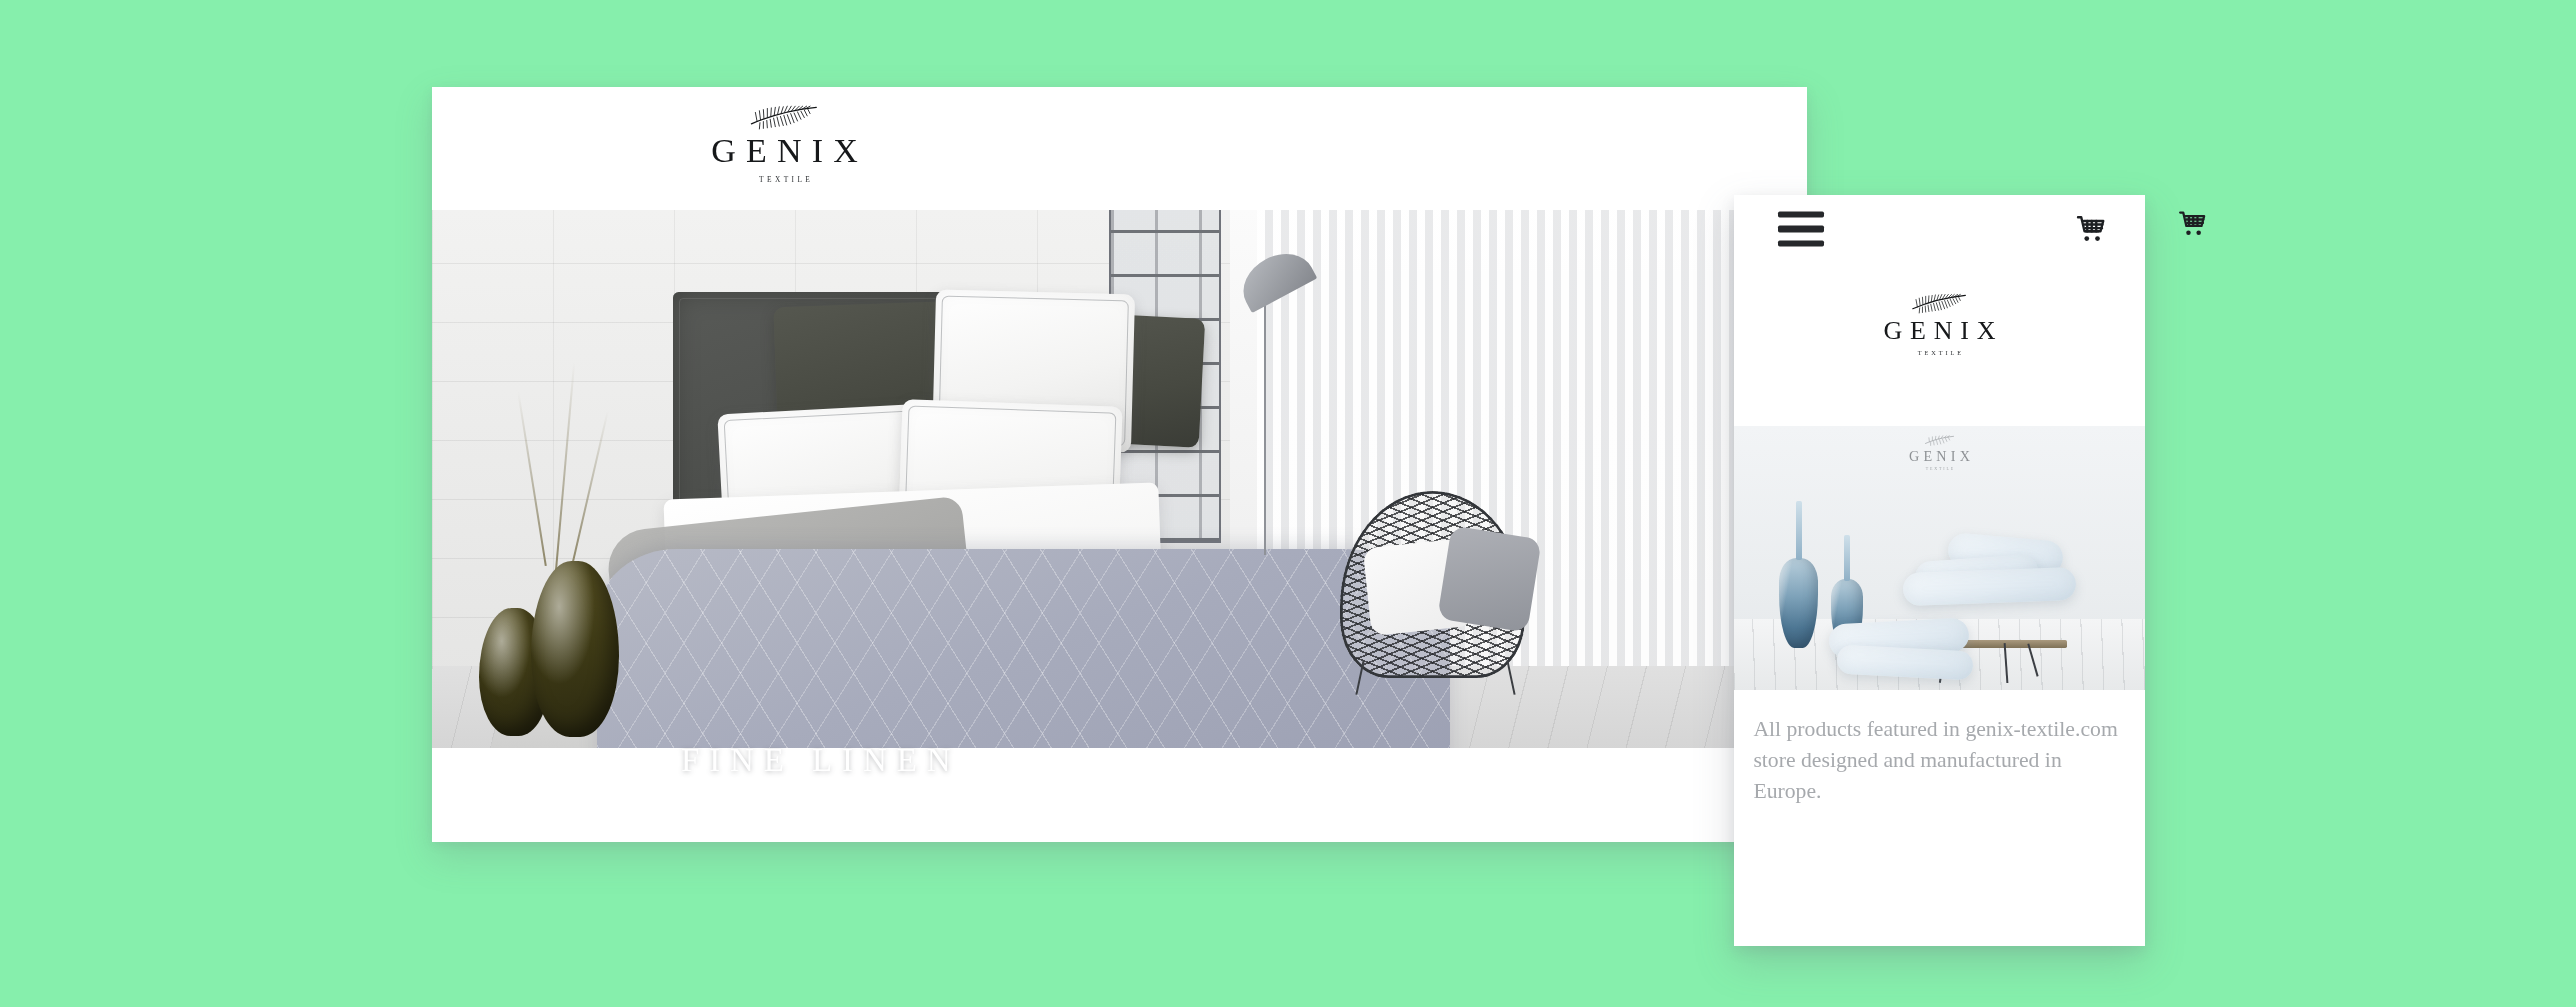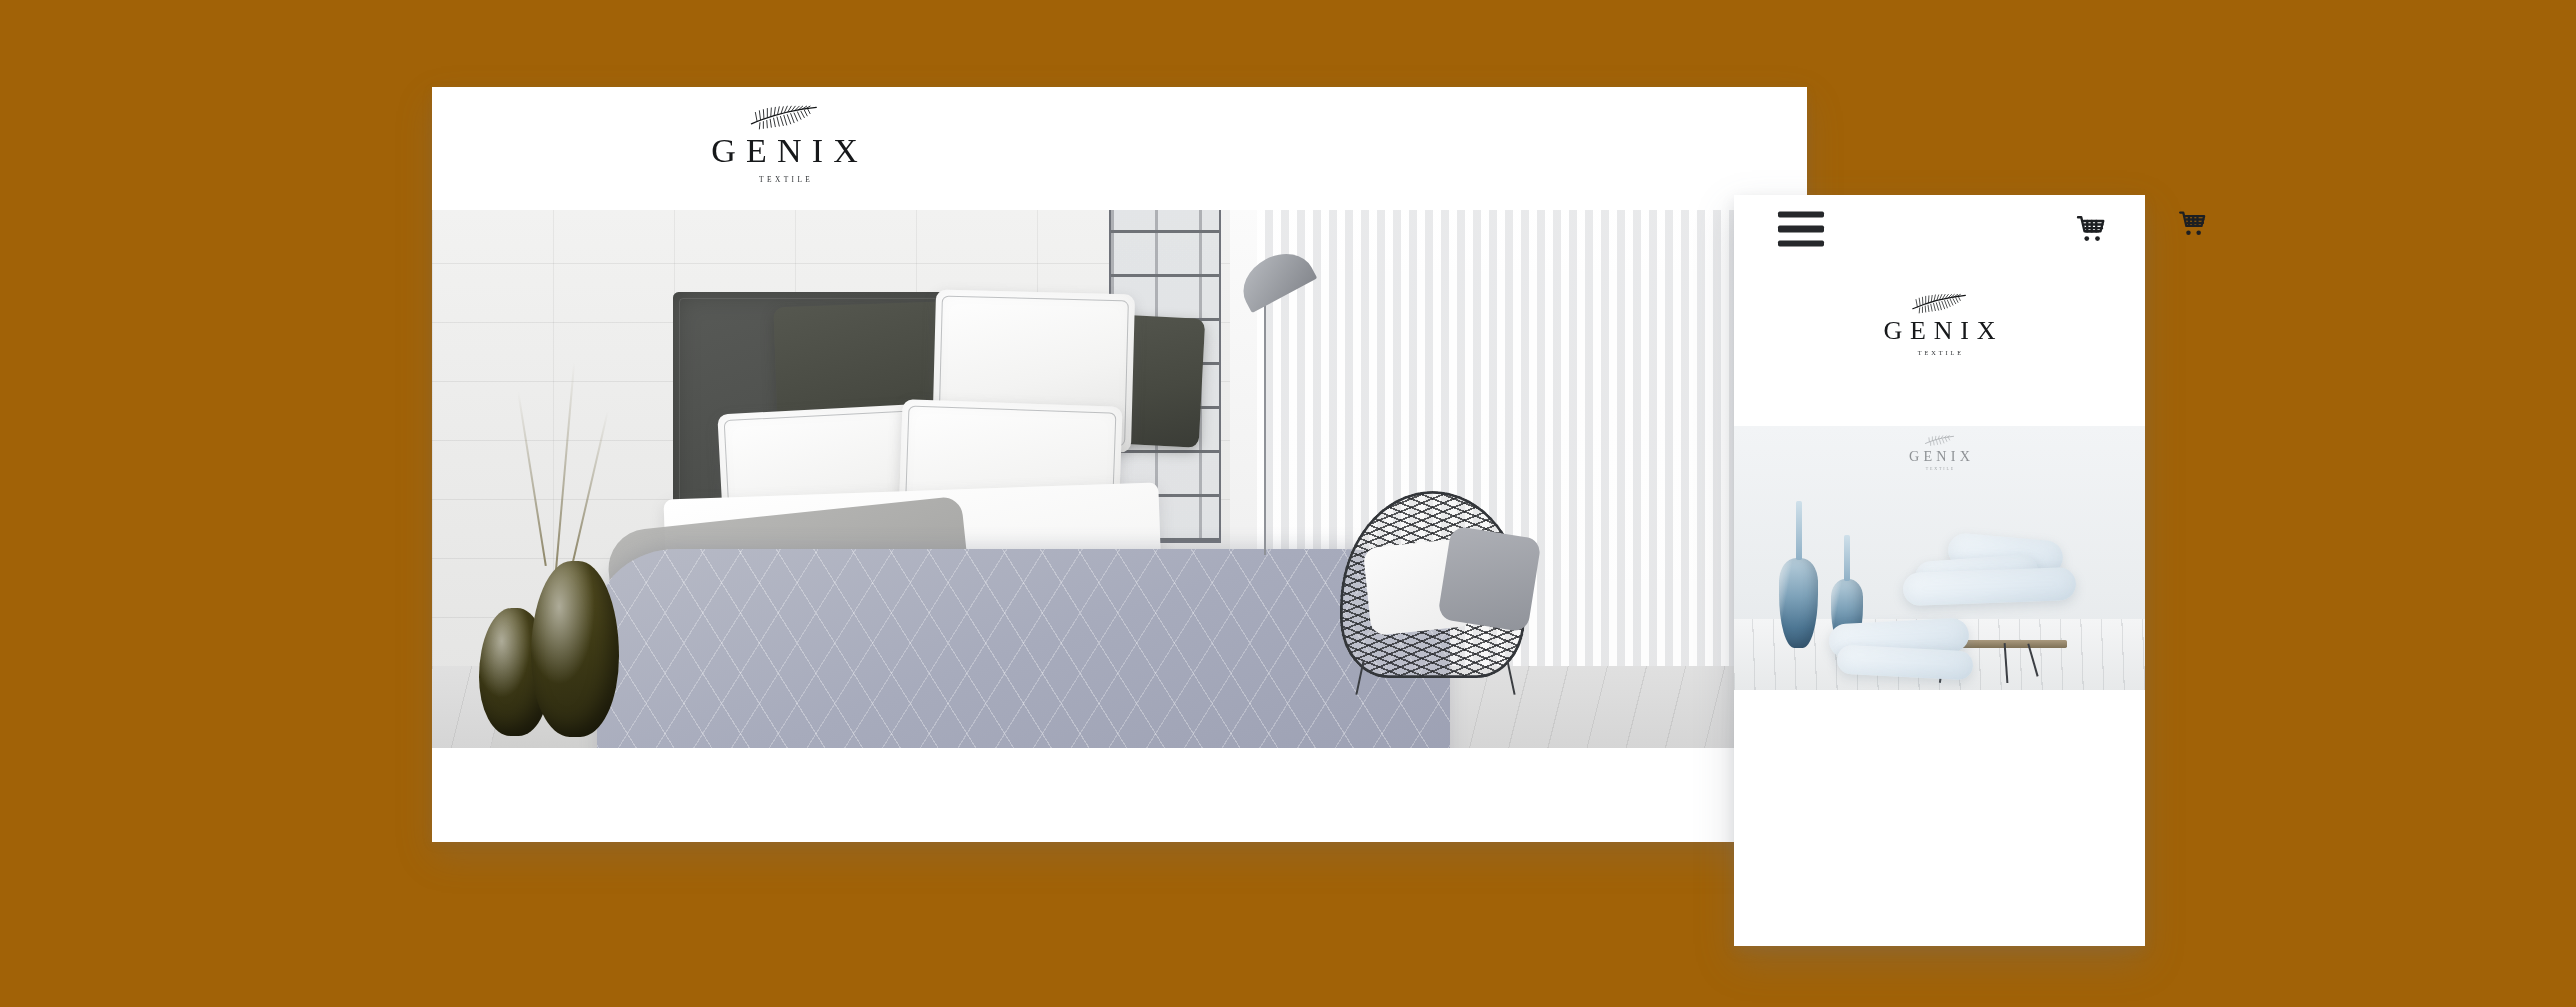--- a/index.html
+++ b/index.html
@@ -6,21 +6,21 @@
   html,body{margin:0;padding:0;}
   body{
     width:2576px;height:1008px;
     background:#ffffff;
     font-family:"Liberation Serif", serif;
     overflow:hidden;
     position:relative;
   }
 
   
-  #stage{position:absolute;inset:0;background:#a16207;}
+  #stage{position:absolute;inset:0;background:#86efac;}
 
   
   .desktop-card{
     position:absolute;
     left:432px; top:87px;
     width:1375px; height:755px;
     background:#ffffff;
     box-shadow:0 15px 34px rgba(110,115,125,.22),
                0 3.4px 10.3px rgba(110,115,125,.12);
   }
@@ -458,20 +458,21 @@
         <div class="lamp-pole"></div>
         <div class="lamp-head"></div>
 
         <div class="chair"></div>
         <div class="chair-cushion"></div>
         <div class="chair-cushion2"></div>
         <div class="chair-leg cl1"></div>
         <div class="chair-leg cl2"></div>
       </div>
 
+      <div class="hero-caption">FINE LINEN</div>
 
       <div class="d-hero-pad"></div>
     </div>
   </div>
 
   <div class="mobile-card">
 
     <div class="m-topbar">
       <div class="m-burger">
         <span></span>
@@ -571,17 +572,18 @@
               <path d="M87 17 L93 30"></path>
             <path d="M99 14 L104 24"></path>
           </g>
         </svg>
         <div class="logo-word">GENIX</div>
         <div class="logo-sub">TEXTILE</div>
       </div>
     </div>
 
     <div class="m-text">
+      <p class="m-body">All products featured in genix-textile.com store designed and manufactured in Europe.</p>
     </div>
   </div>
 
 </div>
 
 
 </body></html>

